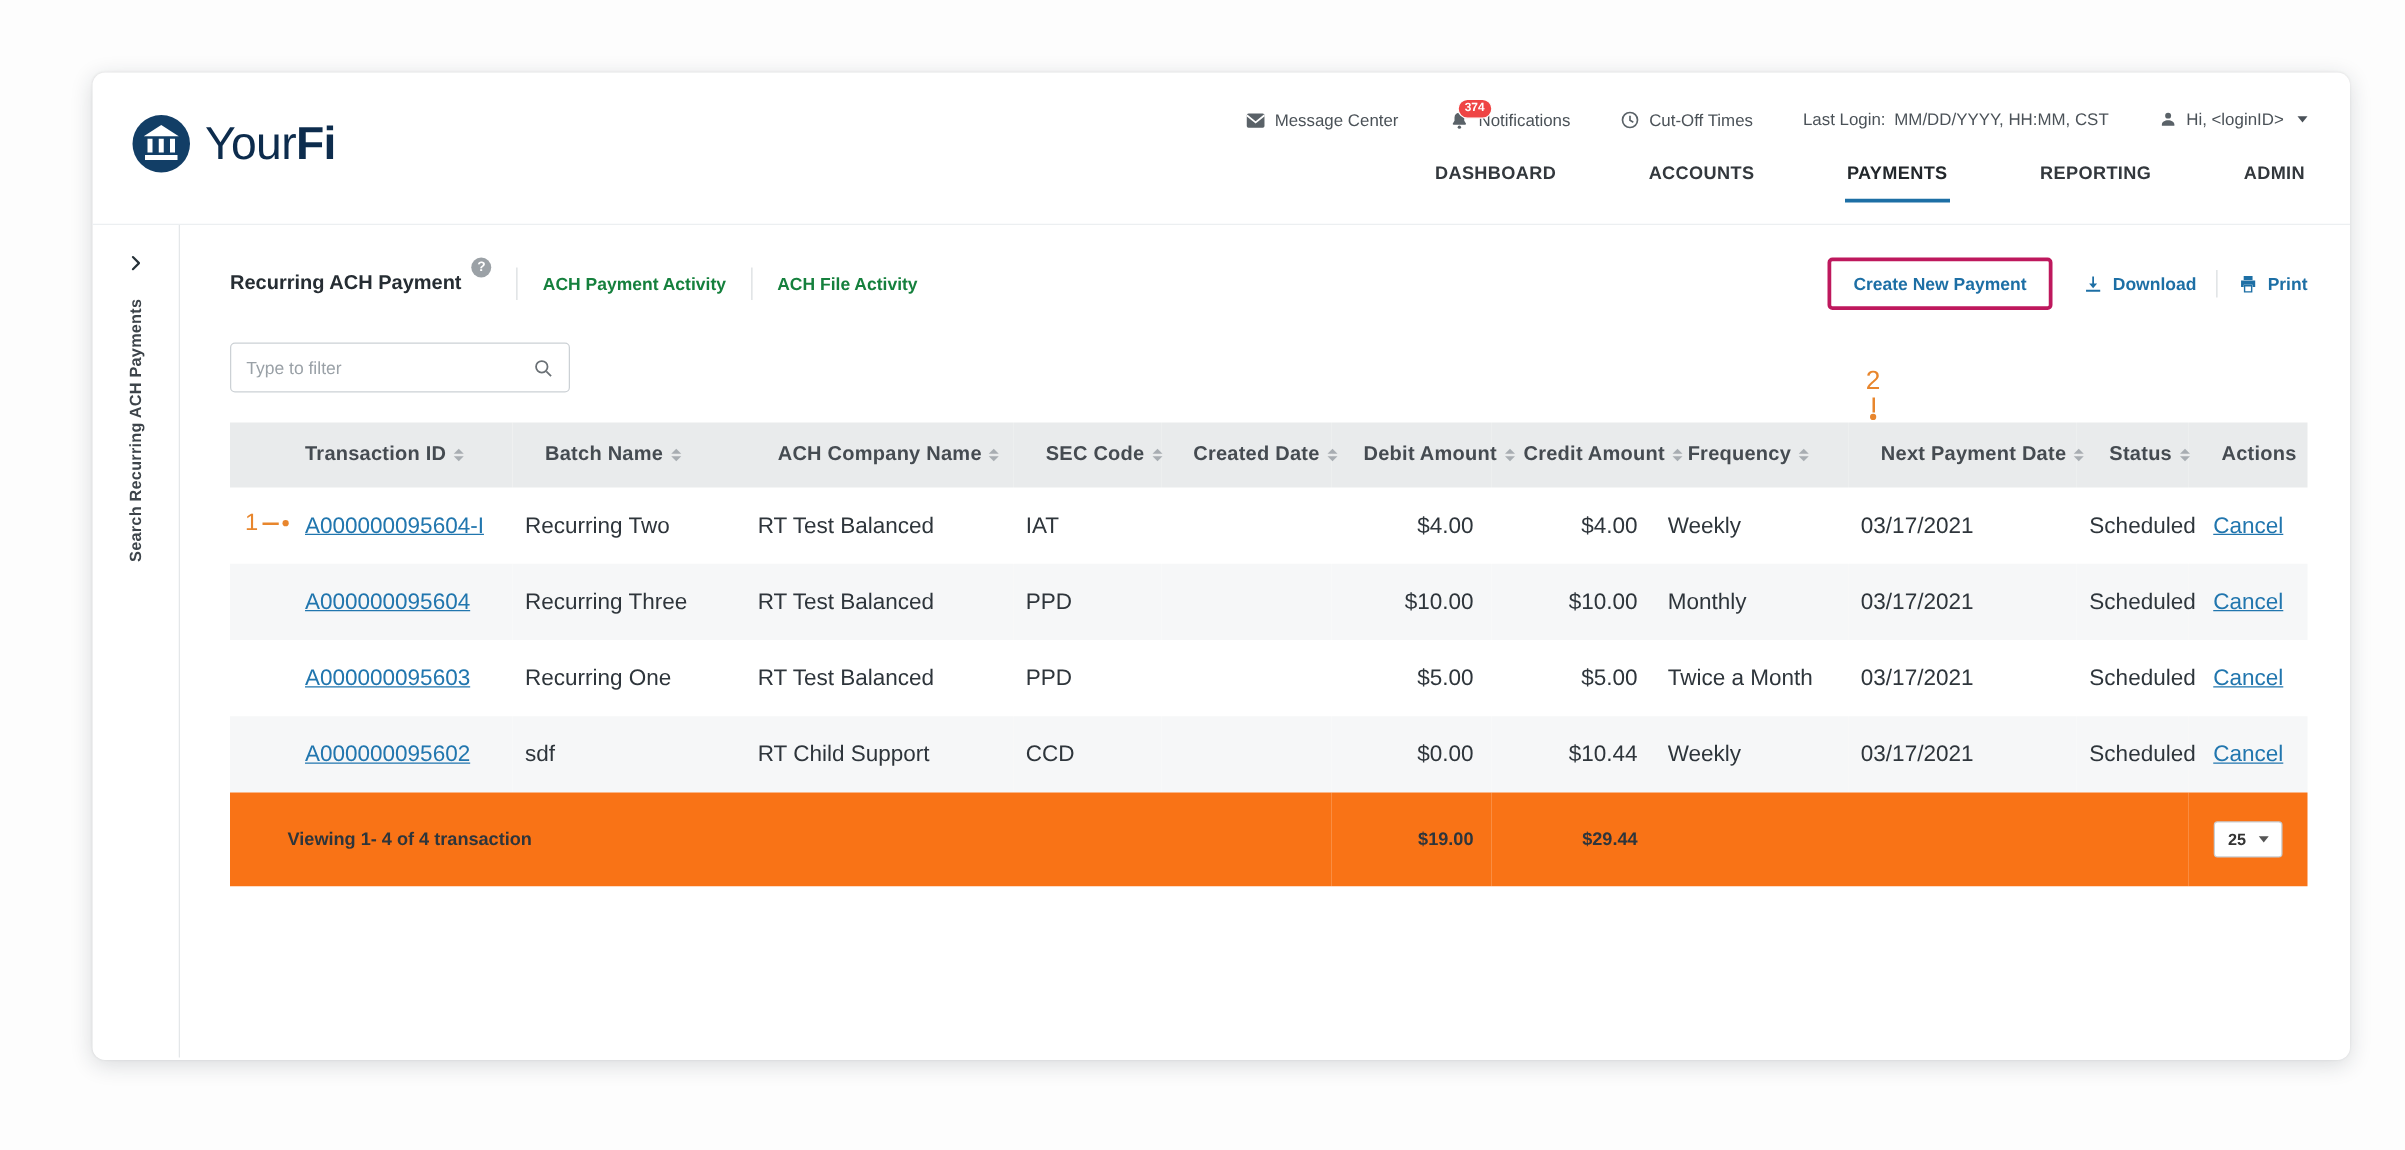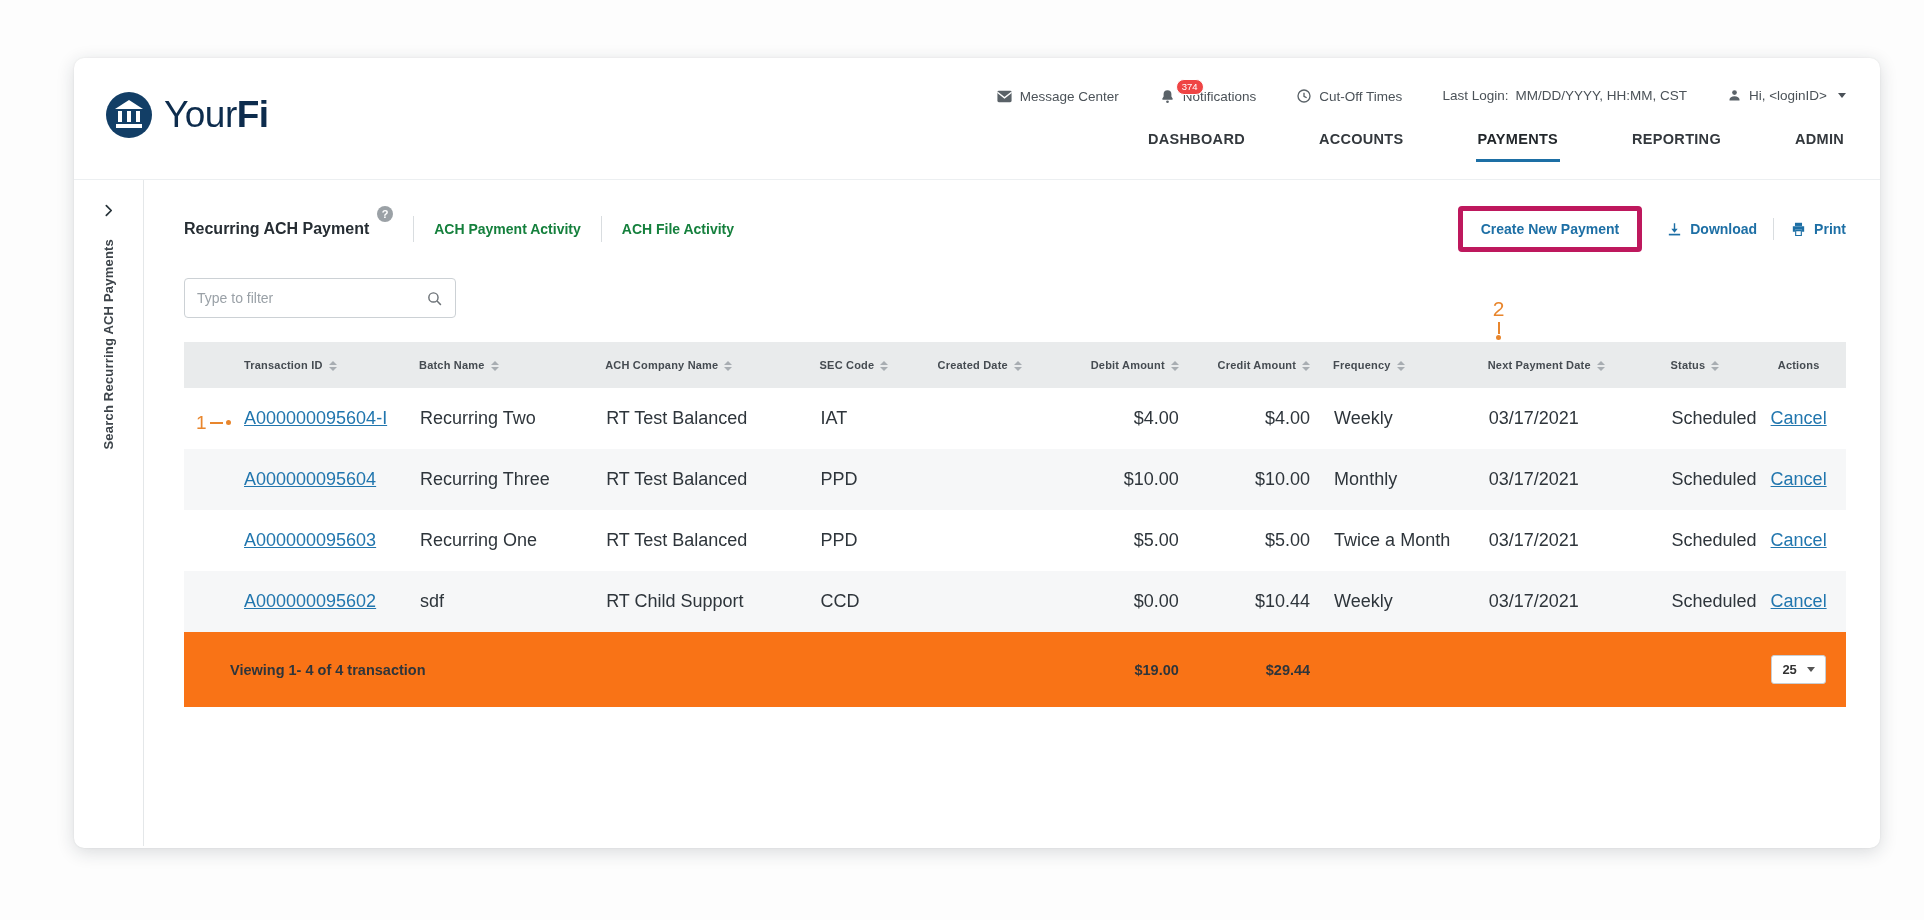--- a/index.html
+++ b/index.html
@@ -16,22 +16,22 @@
   .logo { display:flex; align-items:center; gap:10px; margin-top:2px; cursor:pointer; }
   .logo-text { font-size:37px; color:#0d2c4d; letter-spacing:-.5px; }
   .logo-text .lt { font-weight:400; }
   .logo-text .lb { font-weight:700; }
 
   .header-right { display:flex; flex-direction:column; align-items:flex-end; }
   .utility-row { display:flex; align-items:flex-start; gap:40px; font-size:13.5px; color:#4b5258; }
   .util { display:flex; align-items:center; gap:7px; cursor:pointer; white-space:nowrap; }
   .util.static { cursor:default; }
   .iconwrap { position:relative; display:inline-flex; }
-  .badge { position:absolute; top:-9px; left:17px; background:#ef4444; color:#fff;
-           font-size:9.5px; font-weight:400; padding:2px 5px; border-radius:9px;
+  .badge { position:absolute; top:-9px; left:7px; background:#ef4444; color:#fff;
+           font-size:9.5px; font-weight:700; padding:2px 5px; border-radius:9px;
            border:1.5px solid #fff; line-height:1; }
   .caret { width:0; height:0; border-left:4.5px solid transparent;
            border-right:4.5px solid transparent; border-top:5.5px solid #4a5158;
            display:inline-block; margin-left:4px; }
   .nav-row { display:flex; gap:70px; margin-top:26px; }
   .nav-item { font-size:14.5px; font-weight:700; color:#33383d; letter-spacing:.3px;
               padding:0 2px 12px; border-bottom:3px solid transparent; cursor:pointer;
               text-decoration:none; }
   .nav-item.active { color:#22272b; border-bottom-color:#1d6fa5; }
 
@@ -47,39 +47,39 @@
   .title-row { display:flex; align-items:center; }
   .page-title { font-size:16px; font-weight:700; color:#262d33; }
   .help-badge { width:16px; height:16px; border-radius:50%; background:#9ba1a6;
                 color:#fff; font-size:11px; font-weight:700; display:inline-flex;
                 align-items:center; justify-content:center; margin-left:8px;
                 align-self:flex-start; margin-top:0; cursor:pointer; }
   .vdiv { width:1px; height:26px; background:#d9dde0; margin:0 20px; }
   .vdiv.sm { height:22px; margin:0 16px; }
   .blue-link { font-size:14px; font-weight:700; color:#15803d; text-decoration:none; cursor:pointer; }
   .title-actions { margin-left:auto; display:flex; align-items:center; }
-  .btn-outline { background:#fff; border:5px solid #be185d; color:#1d6fa5;
+  .btn-outline { background:#fff; border:3px solid #be185d; color:#1d6fa5;
                  font-size:14px; font-weight:700; padding:10px 18px; border-radius:4px;
                  cursor:pointer; font-family:inherit; }
   .icon-link { display:flex; align-items:center; gap:7px; font-size:14px; font-weight:700;
                color:#1d6fa5; cursor:pointer; margin-left:24px; text-decoration:none; }
   .icon-link.nomargin { margin-left:0; }
 
   .filter-row { margin-top:26px; }
   .filter-box { width:272px; height:40px; border:1px solid #ccd1d5; border-radius:4px;
                 display:flex; align-items:center; padding:0 12px; background:#fff; }
   .filter-box input { border:none; outline:none; flex:1; font-size:14px; color:#333;
                       font-family:inherit; background:transparent; }
   .filter-box input::placeholder { color:#9aa1a7; }
 
   
   .table-wrap { position:relative; margin-top:24px; }
   table { width:100%; border-collapse:collapse; table-layout:fixed; }
-  th { background:#e9ebec; font-size:11px; font-weight:700; color:#454b51;
-       padding:17px 9px; text-align:left; letter-spacing:.2px; white-space:nowrap;
+  th { background:#e9ebec; font-size:16px; font-weight:700; color:#454b51;
+       padding:17px 26px; text-align:left; letter-spacing:.2px; white-space:nowrap;
        cursor:pointer; }
   td { font-size:18px; color:#2e353b; padding:20px 10px; white-space:nowrap; }
   tbody tr:nth-child(even) td { background:#f6f7f8; }
   th.first, td.first { padding-left:60px; }
   th.num, td.num { text-align:right; padding-right:14px; }
   th.center, td.center { text-align:center;margin-top:33px; }
   td a { color:#2176ae; text-decoration:underline; cursor:pointer; }
   .sort { display:inline-flex; flex-direction:column; gap:2px; margin-left:6px;
           vertical-align:middle; }
   .sort i { width:0; height:0; border-left:4px solid transparent;

